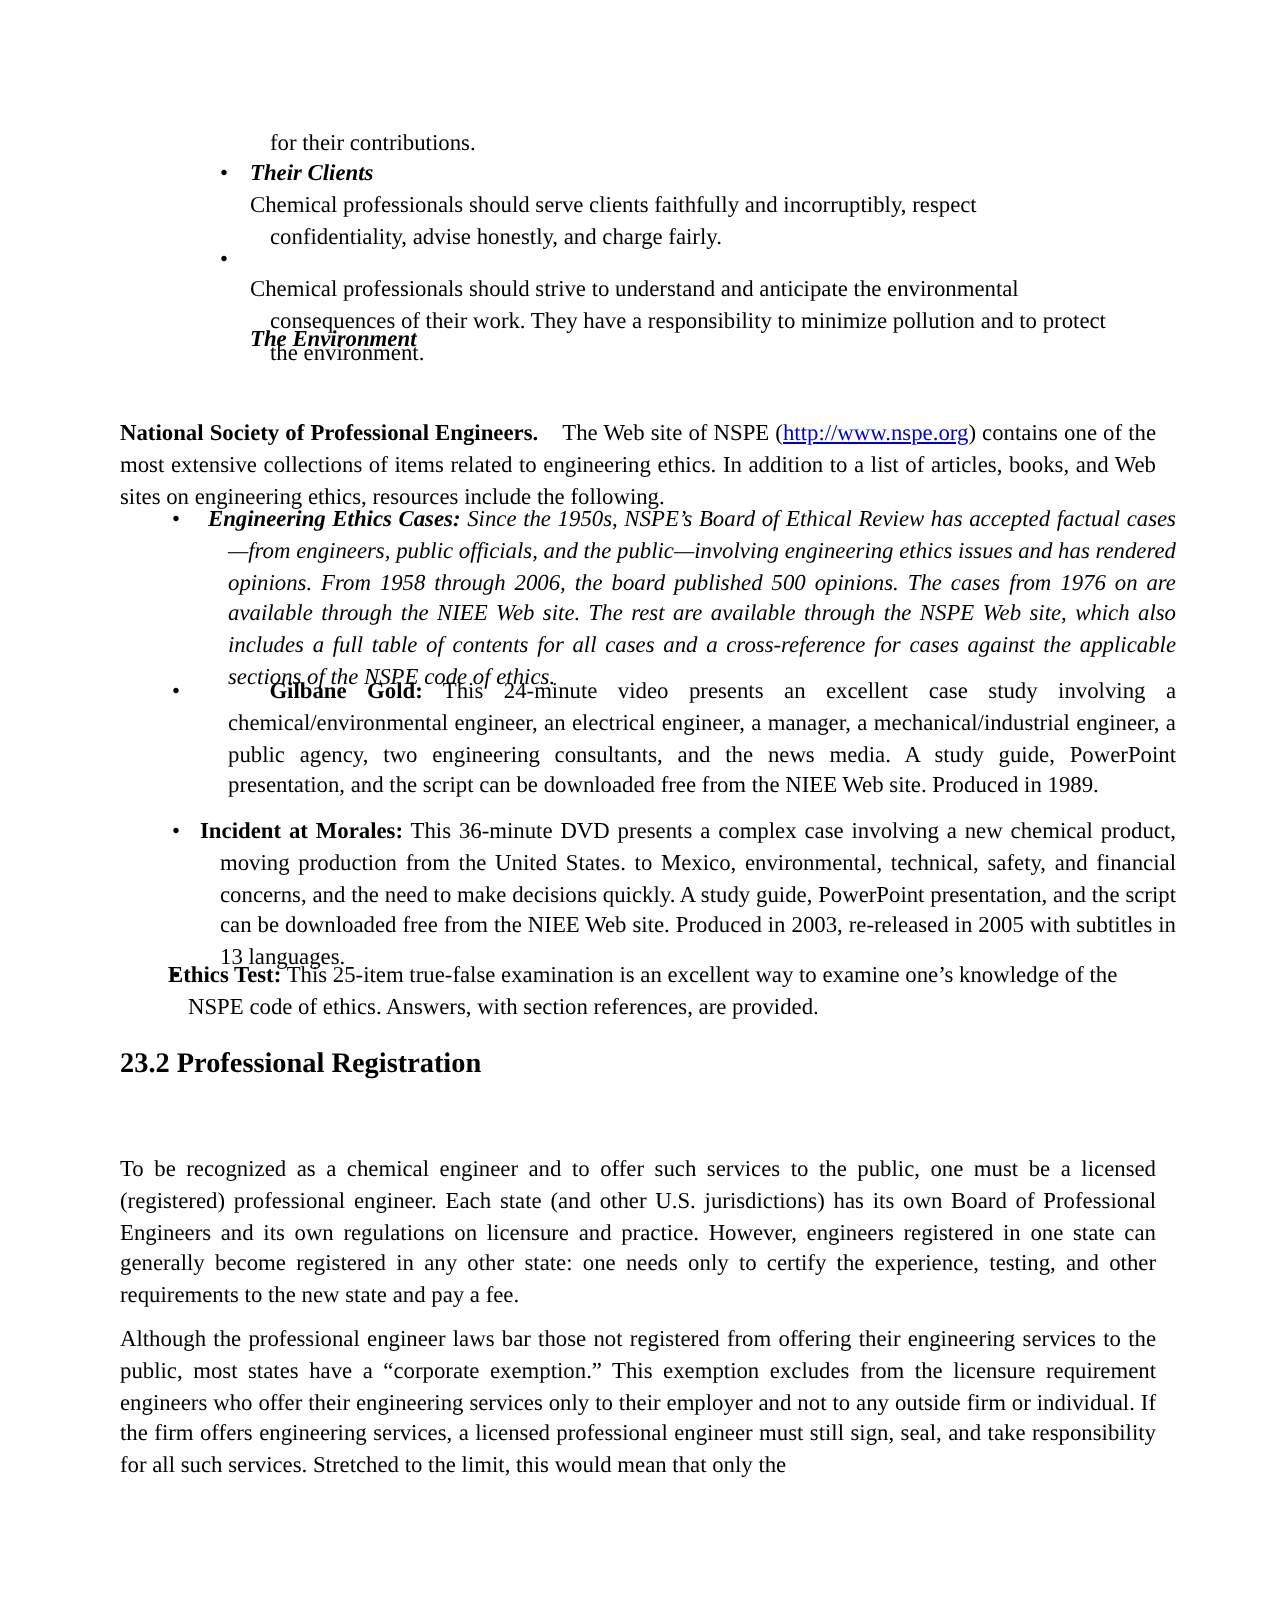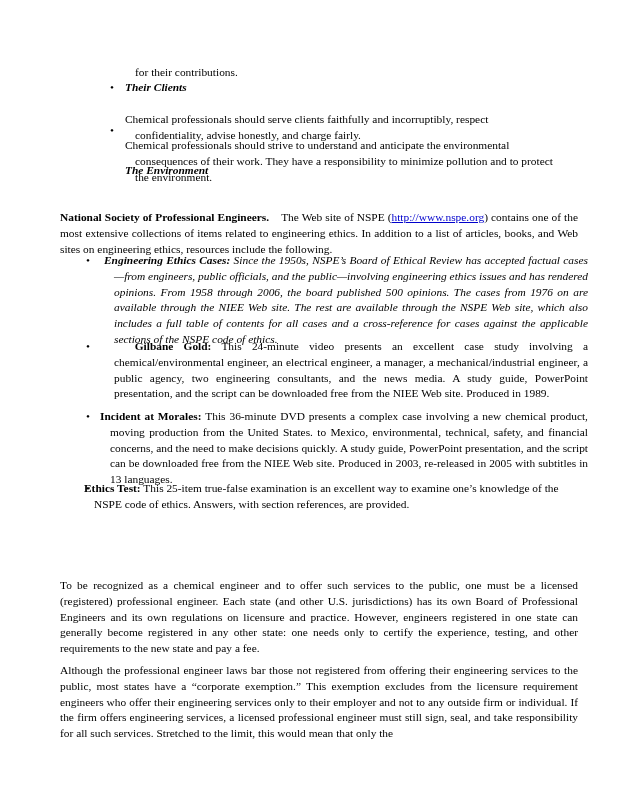--- a/index.html
+++ b/index.html
@@ -24,21 +24,21 @@
   </style>
 </head>
 <body>
 
 <div class="page">
 
   <p class="abs" style="left:135px; top:65px;">for their contributions.</p>
 
   <span class="bullet" style="left:110px; top:80px;">•</span>
   <p class="abs ital-b" style="left:125px; top:80px;text-align:right;">Their Clients</p>
-  <p class="abs hang" style="left:125px; top:112px; width:410px;">Chemical professionals should serve clients faithfully and incorruptibly, respect confidentiality, advise honestly, and charge fairly.</p>
+  <p class="abs hang" style="left:125px; top:96px; width:410px;">Chemical professionals should serve clients faithfully and incorruptibly, respect confidentiality, advise honestly, and charge fairly.</p>
 
   <span class="bullet" style="left:110px; top:123px;">•</span>
   <p class="abs ital-b" style="left:125px; top:123px;margin-top:40px;">The Environment</p>
   <p class="abs hang" style="left:125px; top:138px; width:432px;">Chemical professionals should strive to understand and anticipate the environmental consequences of their work. They have a responsibility to minimize pollution and to protect the environment.</p>
 
   <p class="abs just" style="left:60px; top:210px; width:518px;">
     <span class="b">National Society of Professional Engineers.</span>&nbsp;&nbsp;&nbsp;
     <span>The Web site of NSPE (</span><a class="link">http://www.nspe.org</a><span>) contains one of the most extensive collections of items related to engineering ethics. In addition to a list of articles, books, and Web sites on engineering ethics, resources include the following.</span>
   </p>
 
@@ -59,17 +59,18 @@
     <span class="b">Incident at Morales:</span>
     <span>This 36-minute DVD presents a complex case involving a new chemical product, moving production from the United States. to Mexico, environmental, technical, safety, and financial concerns, and the need to make decisions quickly. A study guide, PowerPoint presentation, and the script can be downloaded free from the NIEE Web site. Produced in 2003, re-released in 2005 with subtitles in 13 languages.</span>
   </p>
 
   <span class="bullet" style="left:86px; top:481px;">•</span>
   <p class="abs hang" style="left:84px; top:481px; width:484px;">
     <span class="b">Ethics Test:</span>
     <span>This 25-item true-false examination is an excellent way to examine one’s knowledge of the NSPE code of ethics. Answers, with section references, are provided.</span>
   </p>
 
+  <h2 style="left:60px; top:523px;">23.2 Professional Registration</h2>
 
   <p class="abs just" style="left:60px; top:578px; width:518px;">To be recognized as a chemical engineer and to offer such services to the public, one must be a licensed (registered) professional engineer. Each state (and other U.S. jurisdictions) has its own Board of Professional Engineers and its own regulations on licensure and practice. However, engineers registered in one state can generally become registered in any other state: one needs only to certify the experience, testing, and other requirements to the new state and pay a fee.</p>
   <p class="abs just" style="left:60px; top:663px; width:518px;">Although the professional engineer laws bar those not registered from offering their engineering services to the public, most states have a “corporate exemption.” This exemption excludes from the licensure requirement engineers who offer their engineering services only to their employer and not to any outside firm or individual. If the firm offers engineering services, a licensed professional engineer must still sign, seal, and take responsibility for all such services. Stretched to the limit, this would mean that only the</p>
 
 </div>
 
 </body></html>

